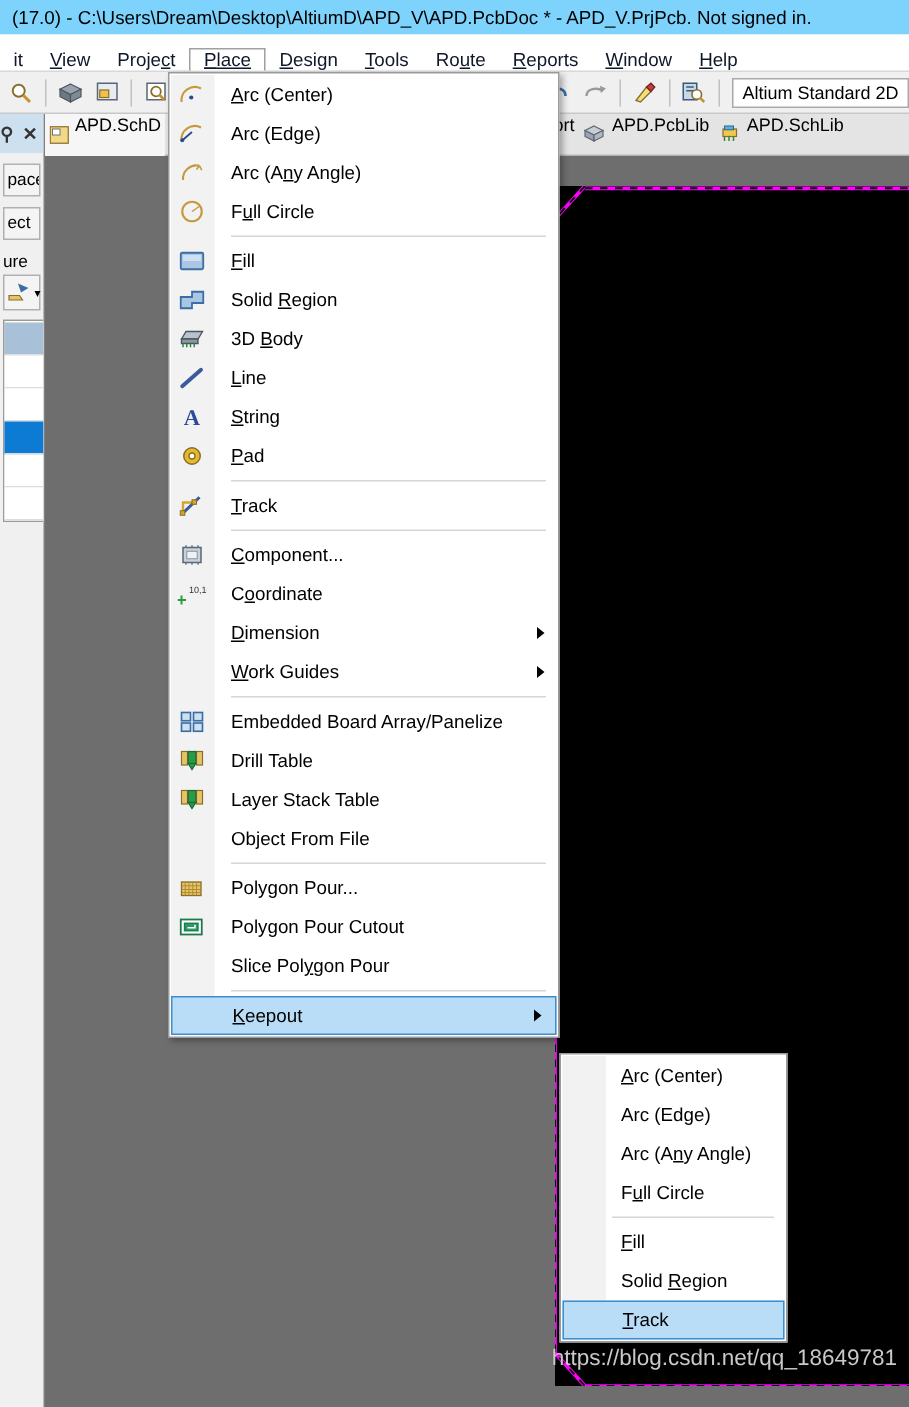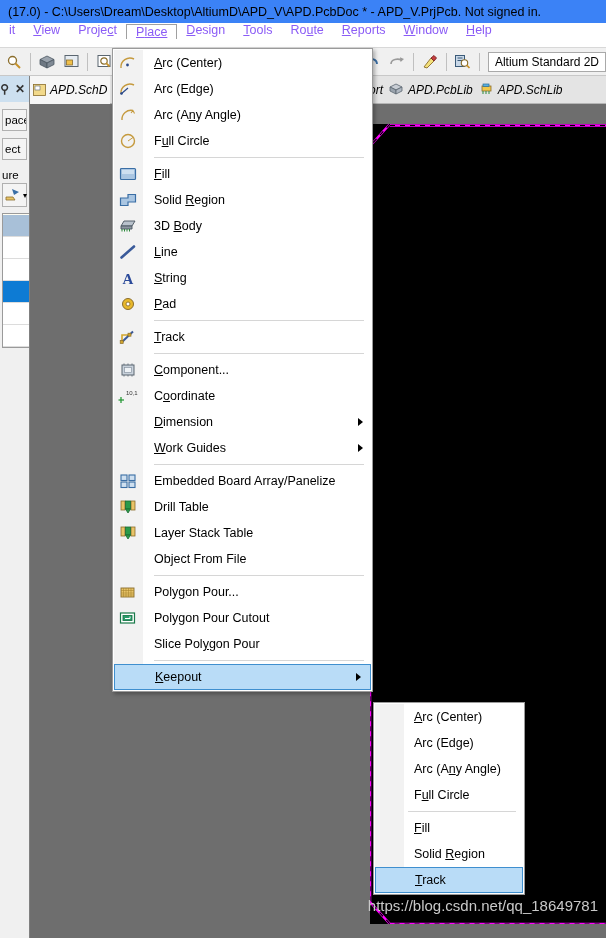--- a/index.html
+++ b/index.html
@@ -7,33 +7,33 @@
     width: 606px; height: 938px;
     overflow: hidden;
     font-family: "Liberation Sans", sans-serif;
     background: #f0f0f0;
   }
   #app { position: relative; width:606px; height:938px; }
 
   
   .titlebar {
     position:absolute; left:0; top:0; width:606px; height:23px;
-    background:#3b82f6;
+    background:#7dd3fc;
     display:flex; align-items:center;
     font-size:12.5px; color:#000;
     padding-left:8px;
     white-space:nowrap;
   }
 
   
   .menubar {
     position:absolute; left:0; top:23px; width:606px; height:25px;
     background:#ffffff;
-    display:flex; align-items:flex-start;
-    font-size:12.5px; color:#8b5cf6;
+    display:flex; align-items:flex-end;
+    font-size:12.5px; color:#0f172a;
     border-bottom:1px solid #d8d8d8;
   }
   .menubar .mi {
     display:flex; align-items:center;
     padding:0 9px;
     cursor:default;
     white-space:nowrap;
   }
   .menubar .mi.active {
     background:#ffffff;
@@ -64,21 +64,21 @@
   }
 
   
   .tabstrip {
     position:absolute; left:0; top:76px; width:606px; height:28px;
     background:#e4e4e4;
     border-bottom:1px solid #b5b5b5;
     display:flex; align-items:center;
     font-size:12px; color:#000;
   }
-  .dtab { display:flex; align-items:center; gap:4px; padding:0 3px; height:28px; white-space:nowrap;font-style:italic; }
+  .dtab { display:flex; gap:4px; padding:0 3px; height:28px; white-space:nowrap; }
   .dtab.sel { background:#f6f6f6; }
 
   
   .leftpanel {
     position:absolute; left:0; top:76px; width:30px; height:862px;
     background:#f0f0f0; border-right:1px solid #808080;
     overflow:hidden;
     font-size:11.5px;
   }
   .lp-head {

